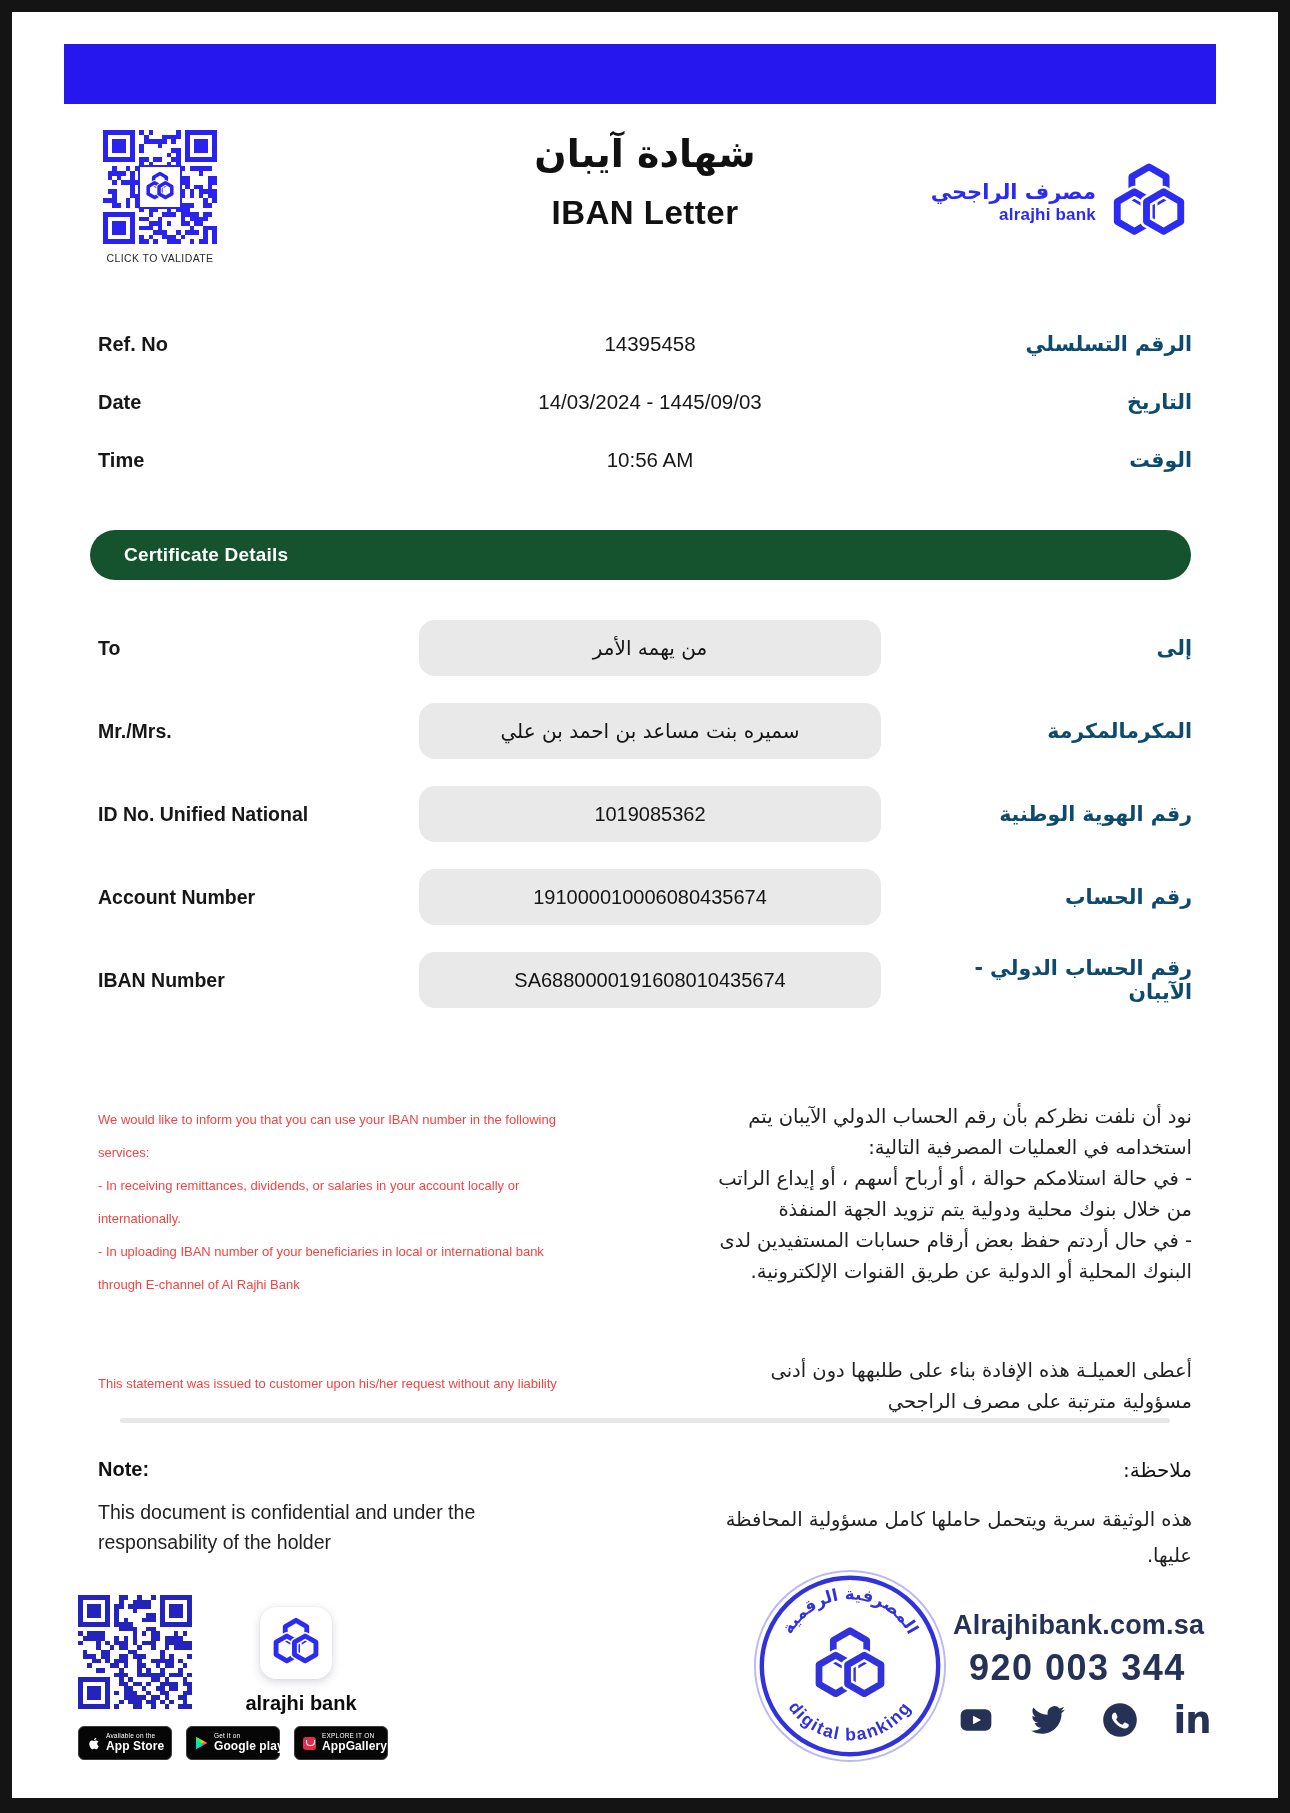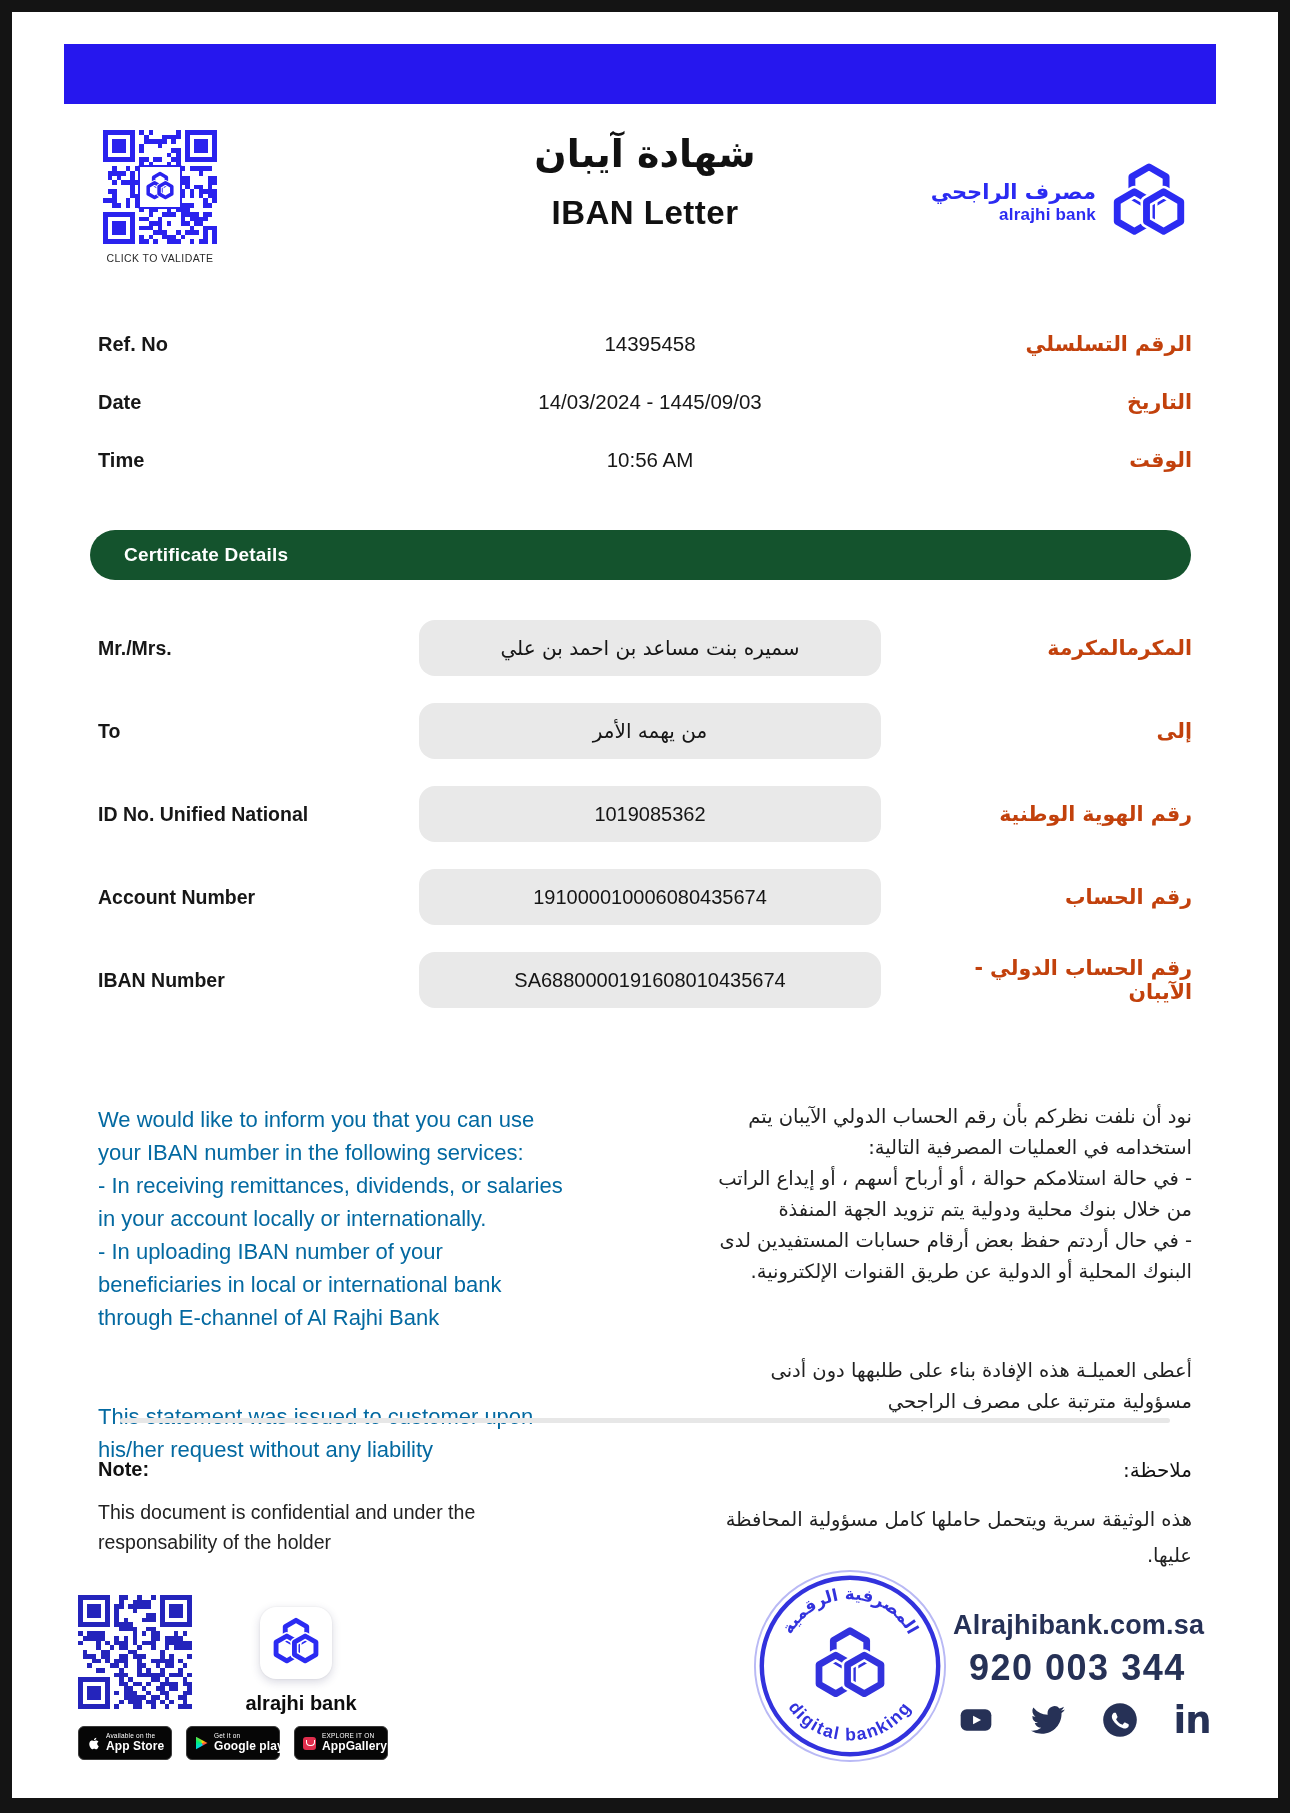--- a/index.html
+++ b/index.html
@@ -30,37 +30,37 @@
   .brand-text{text-align:right;font-weight:bold;line-height:1.2;}
   .brand-ar{font-size:21px;}
   .brand-en{font-size:17px;letter-spacing:.2px;}
   .brand-mark{width:86px;height:86px;}
 
   
   .meta{position:absolute;left:86px;right:86px;top:310px;}
   .row{display:flex;align-items:center;height:44px;margin-bottom:14px;}
   .c-l{width:280px;font-size:20px;font-weight:600;color:#171717;}
   .c-m{flex:1;text-align:center;font-size:20.5px;color:#171717;}
-  .c-r{width:270px;text-align:right;font-size:20.5px;font-weight:bold;direction:rtl;color:#c2410c;}
+  .c-r{width:270px;text-align:right;font-size:20.5px;font-weight:bold;direction:rtl;color:#0c4a6e;}
 
   
   .section{position:absolute;left:78px;top:518px;width:1101px;height:50px;border-radius:25px;
     background:#14532d;color:#fff;display:flex;align-items:center;padding-left:34px;
     box-sizing:border-box;font-size:19px;font-weight:bold;letter-spacing:.2px;}
 
   
   .details{position:absolute;left:86px;right:86px;top:608px;}
   .drow{display:flex;align-items:center;height:56px;margin-bottom:27px;}
   .drow .c-l{font-size:19.5px;}
   .pill{background:#e9e9e9;border-radius:16px;height:56px;width:462px;margin:0 auto;
     display:flex;align-items:center;justify-content:center;font-size:20px;color:#151515;}
 
   
   .paras{position:absolute;left:86px;right:86px;top:1058px;display:flex;justify-content:space-between;}
-  .p-en{width:472px;font-size:22px;line-height:33px;color:#0369a1;white-space:pre-line;}
+  .p-en{width:472px;font-size:13px;line-height:33px;color:#ef4444;white-space:pre-line;}
   .p-en .p2{margin-top:33px;}
   .p-ar{width:486px;font-size:19.5px;line-height:31px;color:#222;white-space:pre-line;
     direction:rtl;text-align:right;}
   .p-ar .p2{margin-top:37px;}
 
   .divider{position:absolute;left:108px;right:108px;top:1406px;height:5px;background:#e7e7e7;border-radius:3px;}
 
   
   .note{position:absolute;left:86px;right:86px;top:1446px;display:flex;justify-content:space-between;}
   .note-en .t{font-weight:bold;font-size:20px;color:#111;}
@@ -339,32 +339,32 @@
       <div class="c-l">Time</div>
       <div class="c-m">10:56 AM</div>
       <div class="c-r ar">الوقت</div>
     </div>
   </div>
 
   <div class="section">Certificate Details</div>
 
   <div class="details">
     <div class="drow">
+      <div class="c-l">To</div>
+      <div class="c-m">
+          <div class="pill ar">من يهمه الأمر</div>
+        </div>
+      <div class="c-r ar">إلى</div>
+    </div>
+    <div class="drow">
       <div class="c-l">Mr./Mrs.</div>
       <div class="c-m">
           <div class="pill ar">سميره بنت مساعد بن احمد بن علي</div>
         </div>
       <div class="c-r ar">المكرمالمكرمة</div>
-    </div>
-    <div class="drow">
-      <div class="c-l">To</div>
-      <div class="c-m">
-          <div class="pill ar">من يهمه الأمر</div>
-        </div>
-      <div class="c-r ar">إلى</div>
     </div>
     <div class="drow">
       <div class="c-l">ID No. Unified National</div>
       <div class="c-m">
           <div class="pill">1019085362</div>
         </div>
       <div class="c-r ar">رقم الهوية الوطنية</div>
     </div>
     <div class="drow">
       <div class="c-l">Account Number</div>

